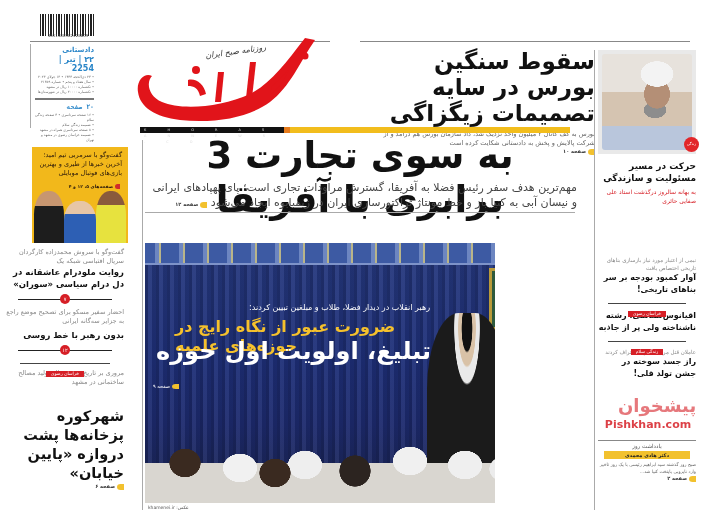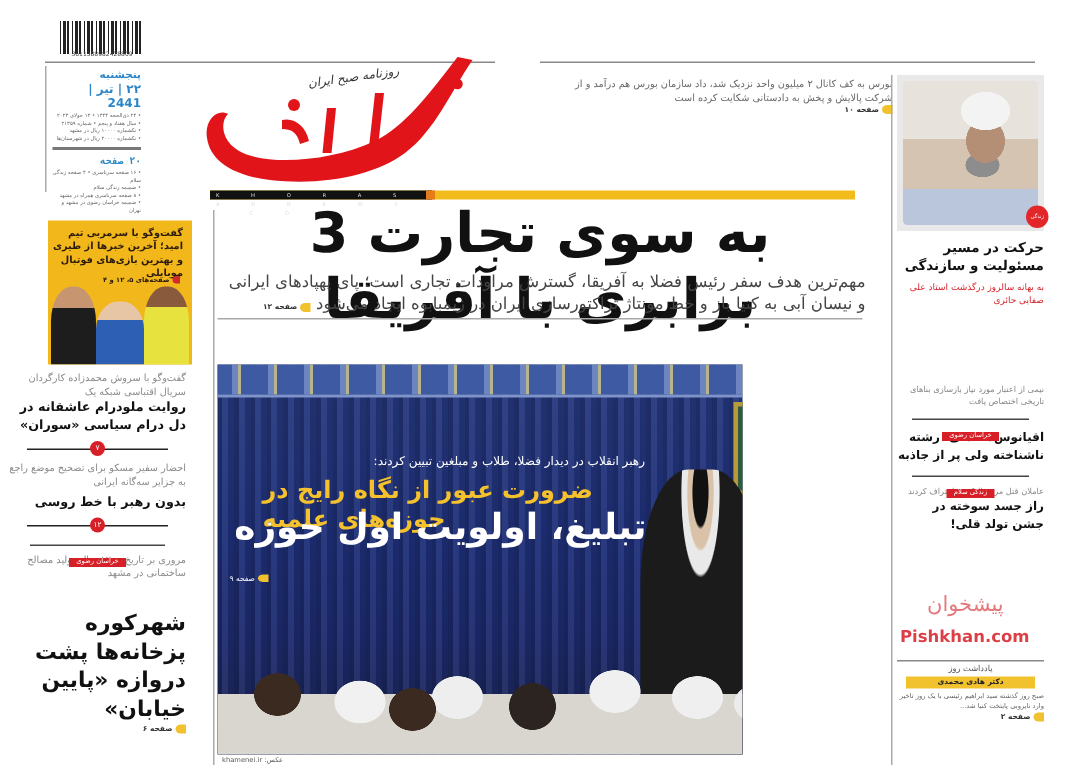--- a/index.html
+++ b/index.html
@@ -52,21 +52,21 @@
     linear-gradient(180deg, transparent 0 50%, #d9d6d0 50%); }
   .photo-kicker { position: absolute; left: 40px; top: 60px; width: 245px; text-align: right; font-size: 8px; color: #fff; }
   .photo-sub { position: absolute; left: 30px; top: 74px; width: 255px; text-align: left; font-size: 16px; font-weight: bold; color: #f5c12c; }
   .photo-head { position: absolute; left: 8px; top: 92px; width: 278px; text-align: right; font-size: 24px; font-weight: bold; color: #fff; letter-spacing: -0.5px; line-height: 32px; }
   .photo-ref { position: absolute; left: 8px; top: 140px; font-size: 5px; color: #fff; direction: rtl; }
   .photo-ref .arr { display: inline-block; width: 7px; height: 5px; background: #f2c12e; border-radius: 50% 0 0 50%; vertical-align: middle; margin-left: 2px; }
   .credit { left: 148px; top: 505px; font-size: 4.5px; color: #555; }
   
   .left-col { left: 4px; top: 140px; width: 136px; text-align: right; }
   .promo { position: absolute; left: 28px; top: 7px; width: 96px; height: 96px; background: #f2b81b; overflow: hidden; }
-  .promo-text { position: absolute; right: 6px; top: 4px; width: 88px; text-align: right; font-size: 6.5px; font-weight: bold; line-height: 9px; color: #2b1a0c; }
+  .promo-text { position: absolute; right: 6px; top: 4px; width: 88px; text-align: right; font-size: 6.5px; font-weight: normal; line-height: 9px; color: #2b1a0c; }
   .promo-ref { position: absolute; right: 8px; top: 37px; font-size: 4.5px; color: #2b1a0c; font-weight: bold; }
   .promo-ref .arr { display: inline-block; width: 5px; height: 5px; background: #d12b2b; border-radius: 50% 0 0 50%; vertical-align: middle; margin-left: 2px; }
   .player { position: absolute; bottom: 0; border-radius: 45% 45% 0 0; }
   .p1 { left: 2px; width: 30px; height: 52px; background: linear-gradient(180deg, #c79670 0 28%, #1d1d1d 28%); }
   .p2 { left: 32px; width: 32px; height: 42px; background: linear-gradient(180deg, #e7c6a6 0 30%, #2d5fb4 30%); }
   .p3 { left: 64px; width: 30px; height: 52px; background: linear-gradient(180deg, #8a5a3c 0 26%, #e7e23e 26%); }
   .item-gray { font-size: 6.5px; color: #888; line-height: 9px; }
   .item-bold { font-size: 8.5px; font-weight: bold; line-height: 12px; color: #111; }
   .numsep { position: relative; height: 10px; margin: 4px 12px 4px 12px; }
   .numsep::before { content: ""; position: absolute; left: 0; right: 0; top: 5px; height: 1px; background: #222; }
@@ -85,34 +85,34 @@
   .zendegi-badge { position: absolute; left: 684px; top: 137px; width: 15px; height: 15px; border-radius: 50%; background: #e2262a; color: #fff; font-size: 3.5px; text-align: center; line-height: 15px; }
   .r-head { position: absolute; left: 598px; top: 160px; width: 98px; text-align: right; font-size: 9px; font-weight: bold; line-height: 12px; }
   .r-red { position: absolute; left: 598px; top: 187px; width: 98px; text-align: right; font-size: 6px; color: #d61f26; line-height: 9px; }
   .r-list { position: absolute; left: 598px; top: 256px; width: 98px; text-align: right; }
   .r-list .item-bold { font-size: 8px; }
   .r-bottom { position: absolute; left: 598px; top: 440px; width: 98px; text-align: right; }
   .yad { font-size: 5.5px; color: #555; text-align: center; border-top: 1px solid #888; padding-top: 2px; }
   .ytag { background: #f2c12e; color: #222; font-size: 5px; text-align: center; line-height: 8px; margin: 2px 6px; font-weight: bold; }
   .r-op { font-size: 8.5px; font-weight: bold; text-align: center; margin: 3px 0; }
   .r-small { font-size: 4.5px; color: #666; line-height: 7px; }
-  .watermark { position: absolute; left: 600px; top: 418px; width: 96px; font-size: 11px; color: #d61f26; font-weight: bold; direction: ltr; opacity: 0.85; }
-  .wm-glyph { position: absolute; left: 618px; top: 395px; font-size: 14px; color: #d61f26; opacity: 0.6; font-weight: normal; }
+  .watermark { position: absolute; left: 600px; top: 418px; width: 96px; font-size: 11px; color: #d61f26; font-weight: bold; direction: ltr; text-align: center; opacity: 0.85; }
+  .wm-glyph { position: absolute; left: 618px; top: 395px; font-size: 18px; color: #d61f26; opacity: 0.6; font-weight: bold; }
 </style>
 </head>
 <body>
 
 <div class="abs barcode"></div>
 <div class="abs barcode-num">3611388982428809</div>
 <div class="abs top-rule"></div>
 <div class="abs top-rule2"></div>
 
 <div class="abs date-box">
-  <div class="date-day">پنجشنبه</div>
-  <div class="date-main">۲۲ | تیر | 2441</div>
+  <div class="date-day">دادستانی</div>
+  <div class="date-main">۲۲ | تیر | 2254</div>
   <div class="date-lines">
     <div>• ۲۴ ذی‌الحجه ۱۴۴۴ • ۱۳ جولای ۲۰۲۳</div>
     <div>• سال هفتاد و پنجم • شماره ۲۱۳۵۹</div>
     <div>• تکشماره ۱۰۰۰۰ ریال در مشهد</div>
     <div>• تکشماره ۲۰۰۰۰ ریال در شهرستان‌ها</div>
   </div>
   <div class="date-sep"></div>
   <div class="pages">۲۰ صفحه</div>
   <div class="date-lines">
     <div>• ۱۶ صفحه سرتاسری • ۴ صفحه زندگی سلام</div>
@@ -127,20 +127,21 @@
   <path d="M190 36 C 182 52, 176 60, 170 62 L 172 54 C 178 50, 184 42, 190 36 Z" fill="#e1141a"></path>
   <path d="M150 30 L 156 30 L 152 66 L 146 66 Z" fill="#e1141a"></path>
   <path d="M118 40 L 124 40 L 121 70 L 115 70 Z" fill="#e1141a"></path>
   <path d="M88 48 C 96 46, 104 52, 106 62 L 100 64 C 98 56, 94 54, 88 54 Z" fill="#e1141a"></path>
   <circle cx="96" cy="38" r="4" fill="#e1141a"></circle>
   <circle cx="205" cy="24" r="3.5" fill="#e1141a"></circle>
 </svg>
 <div class="abs logo-sub">روزنامه صبح ایران</div>
 
 <div class="abs lead1">
+  <div class="h">سقوط سنگین بورس در سایه تصمیمات زیگزاگی</div>
   <div class="p">بورس به کف کانال ۲ میلیون واحد نزدیک شد، داد سازمان بورس هم درآمد و از شرکت پالایش و پخش به دادستانی شکایت کرده است</div>
   <div class="pageref"><span class="arr"></span><span>صفحه ۱۰</span></div>
 </div>
 
 <div class="abs vsep"></div>
 <div class="abs vsep2"></div>
 
 <div class="abs strip">
   <div class="strip-black">K H O R A S A N N E W S . C O M</div>
   <div class="strip-orange"></div>
@@ -196,20 +197,21 @@
 
 <div class="portrait-box">
   <div class="portrait-img"></div>
 </div>
 <div class="zendegi-badge">زندگی</div>
 <div class="r-head">حرکت در مسیر مسئولیت و سازندگی</div>
 <div class="r-red">به بهانه سالروز درگذشت استاد علی صفایی حائری</div>
 
 <div class="r-list">
   <div class="item-gray" style="font-size:5.5px;line-height:8px;">نیمی از اعتبار مورد نیاز بازسازی بناهای تاریخی اختصاص یافت</div>
+  <div class="item-bold">آوار کمبود بودجه بر سر بناهای تاریخی!</div>
   <div class="tagline" style="margin:4px 10px;"><span class="tag">خراسان رضوی</span></div>
   <div class="item-bold">اقیانوس‌شناسی؛ رشته ناشناخته ولی پر از جاذبه</div>
   <div class="tagline" style="margin:4px 10px;"><span class="tag">زندگی سلام</span></div>
   <div class="item-gray" style="font-size:5.5px;line-height:8px;">عاملان قتل مرد خال‌کوبی اعتراف کردند</div>
   <div class="item-bold">راز جسد سوخته در جشن تولد قلی!</div>
 </div>
 <div class="wm-glyph">پیشخوان</div>
 <div class="watermark">Pishkhan.com</div>
 
 <div class="r-bottom">

